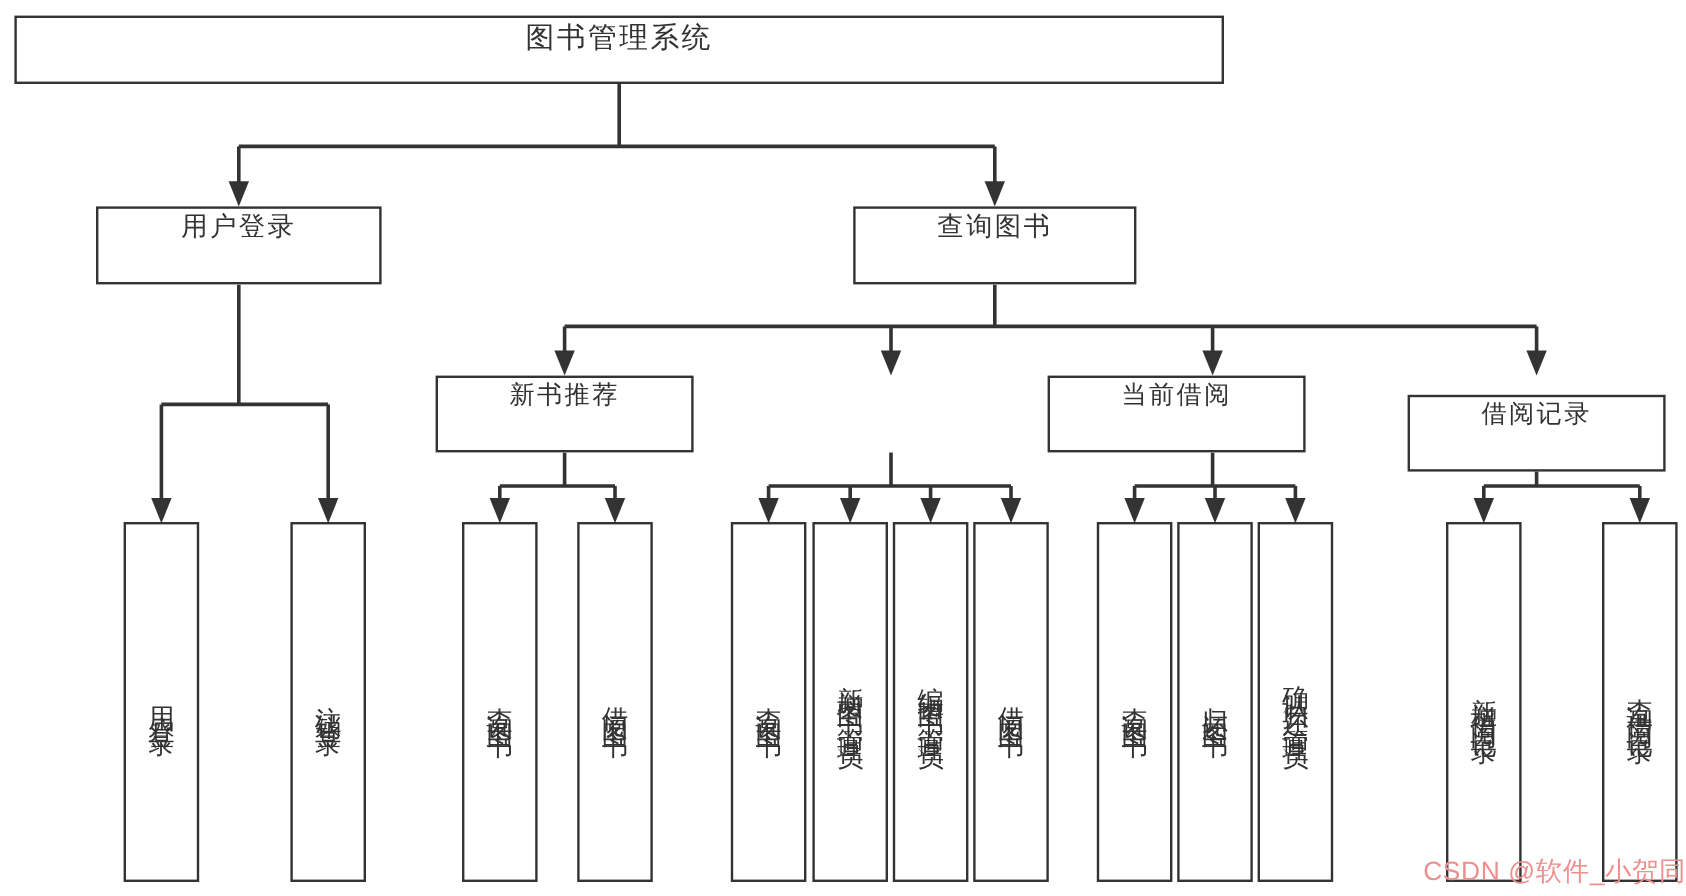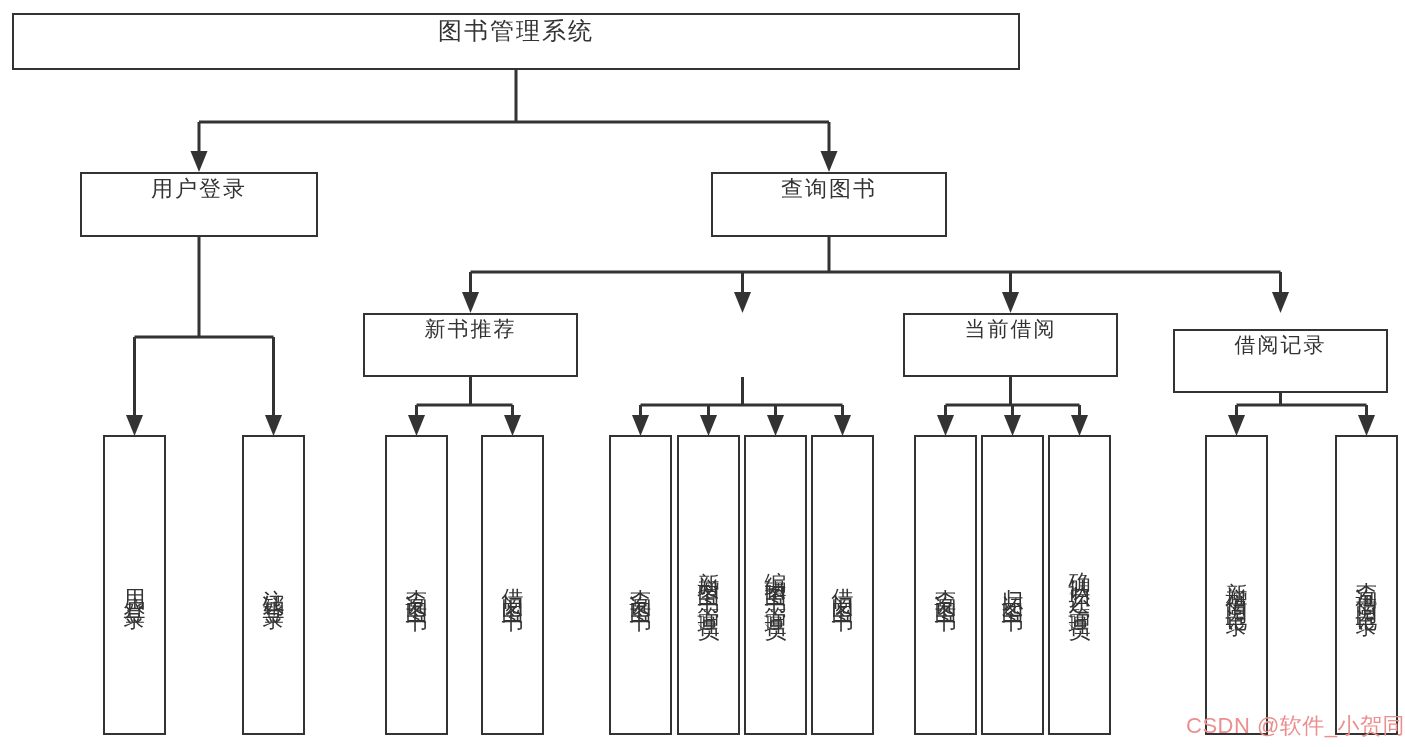--- a/index.html
+++ b/index.html
@@ -35,21 +35,21 @@
     text-orientation: mixed;
     font-size: 22px;
     letter-spacing: 7px;
     line-height: 1;
     white-space: nowrap;
   }
   .pos-user-login { left: 80px; }
   .pos-book-mgmt  { left: 711px; width: 236px; }
   .pos-l3-1 { left: 363px; }
   .pos-l3-2 { left: 635px; }
-  .pos-l3-3 { left: 903px; }
+  .pos-l3-3 { left: 873px; }
   .pos-l3-4 { left: 1173px; margin-top: 16px; }
   .pos-leaf-1  { left: 103px; }
   .pos-leaf-2  { left: 242px; }
   .pos-leaf-3  { left: 385px; }
   .pos-leaf-4  { left: 481px; }
   .pos-leaf-5  { left: 609px; }
   .pos-leaf-6  { left: 677px; }
   .pos-leaf-7  { left: 744px; }
   .pos-leaf-8  { left: 811px; }
   .pos-leaf-9  { left: 914px; }

